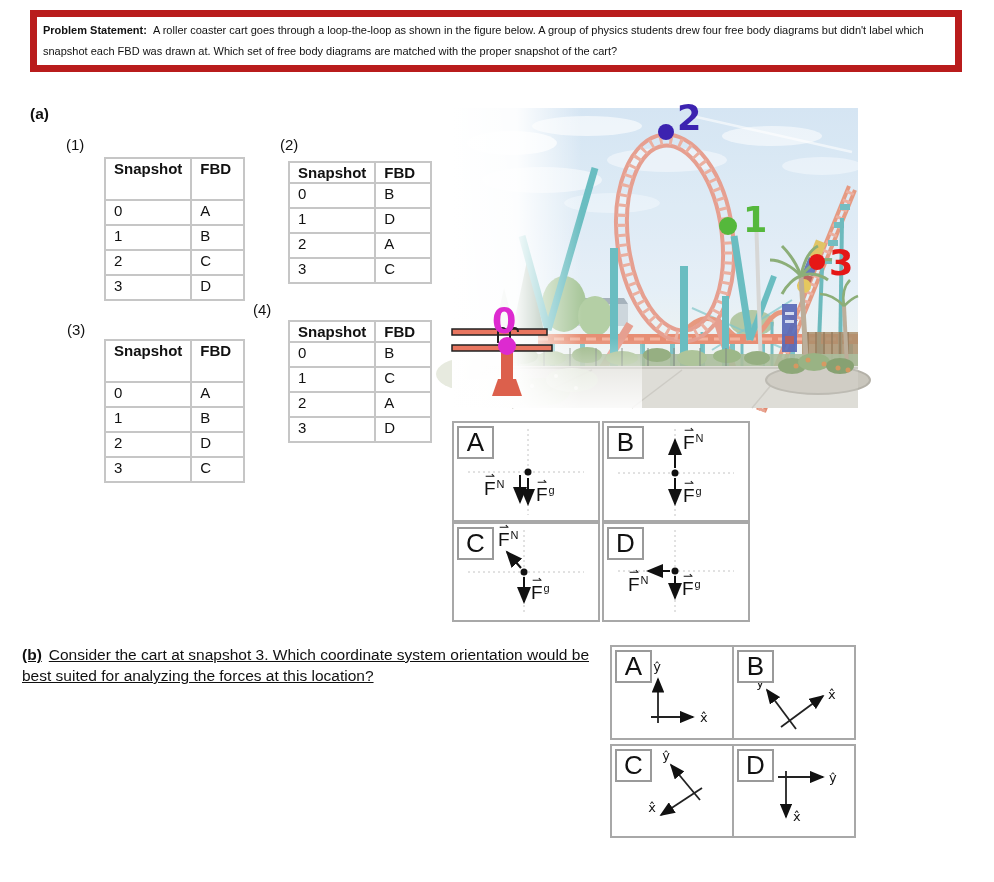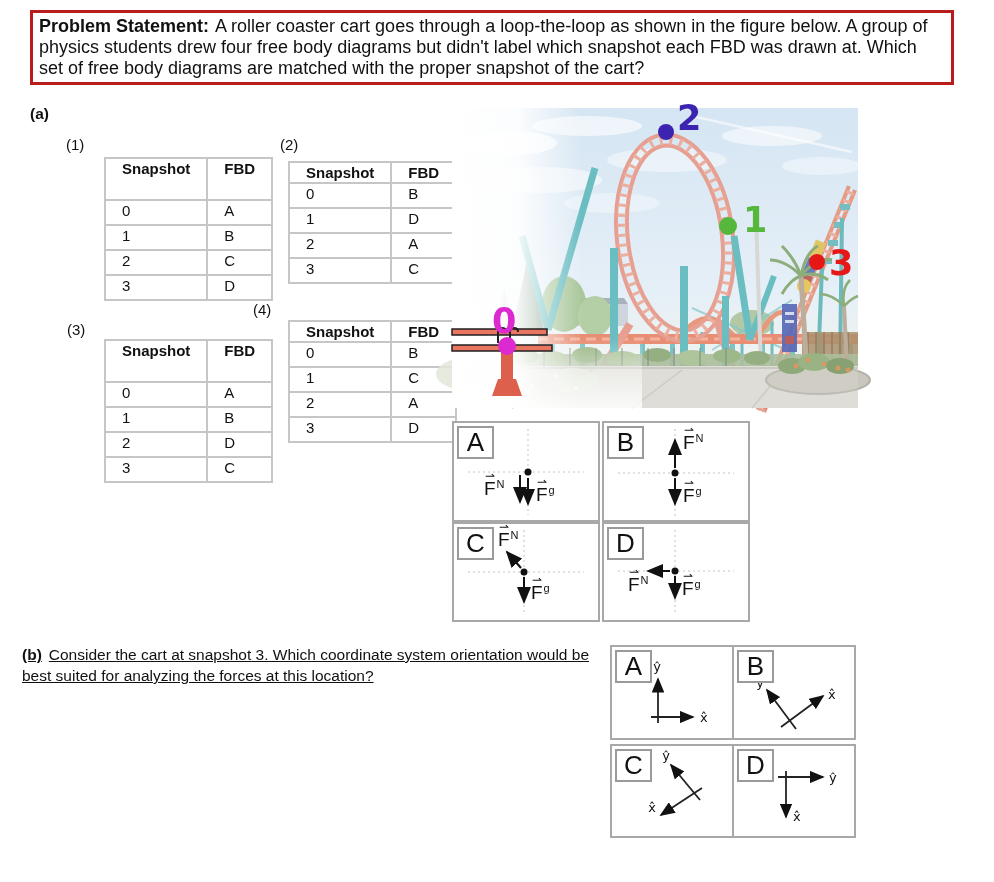--- a/index.html
+++ b/index.html
@@ -1,25 +1,25 @@
 <!DOCTYPE html>
 <html><head>
 <meta charset="utf-8">
 <style>
   html,body{margin:0;padding:0;background:#fff;}
   body{width:994px;height:882px;overflow:hidden;font-family:"Liberation Sans",sans-serif;color:#111;position:relative;}
   .abs{position:absolute;}
   
-  .pbox{left:30px;top:10px;width:906px;border:3px solid #b91c1c;padding:3px 6px;font-size:18px;line-height:21px;background:#fff;}
+  .pbox{left:30px;top:10px;width:906px;border:7px solid #b91c1c;padding:3px 6px;font-size:11px;line-height:21px;background:#fff;}
   .pbox b{margin-right:6px;}
   .plabel{font-weight:bold;font-size:15.5px;}
   .optlabel{font-size:15px;}
   
   table.opt{position:absolute;border-collapse:collapse;background:#fff;font-size:15px;table-layout:fixed;}
-  table.opt th,table.opt td{border:2px solid #c6c6c6;padding:1px 16px;text-align:left;vertical-align:top;overflow:hidden;}
+  table.opt th,table.opt td{border:2px solid #c6c6c6;padding:1px 8px;text-align:left;vertical-align:top;overflow:hidden;}
   table.opt th{font-weight:bold;}
   table.opt td{height:21px;}
   table.tallhead th{height:38px;}
   
   .dbox{position:absolute;border:2px solid #a8a8a8;background:#fff;}
   .lbox{position:absolute;left:3px;top:3px;width:33px;height:29px;border:2px solid #9a9a9a;font-size:26px;line-height:29px;text-align:center;background:#fff;}
   .fv{position:absolute;font-size:19px;line-height:1.05;white-space:nowrap;}
   .fv .ar{position:absolute;top:-9px;left:1px;font-size:12px;}
   .fv .sup{font-size:11px;vertical-align:7px;margin-left:1px;}
   .bsvg,.fsvg{position:absolute;left:0;top:0;}

